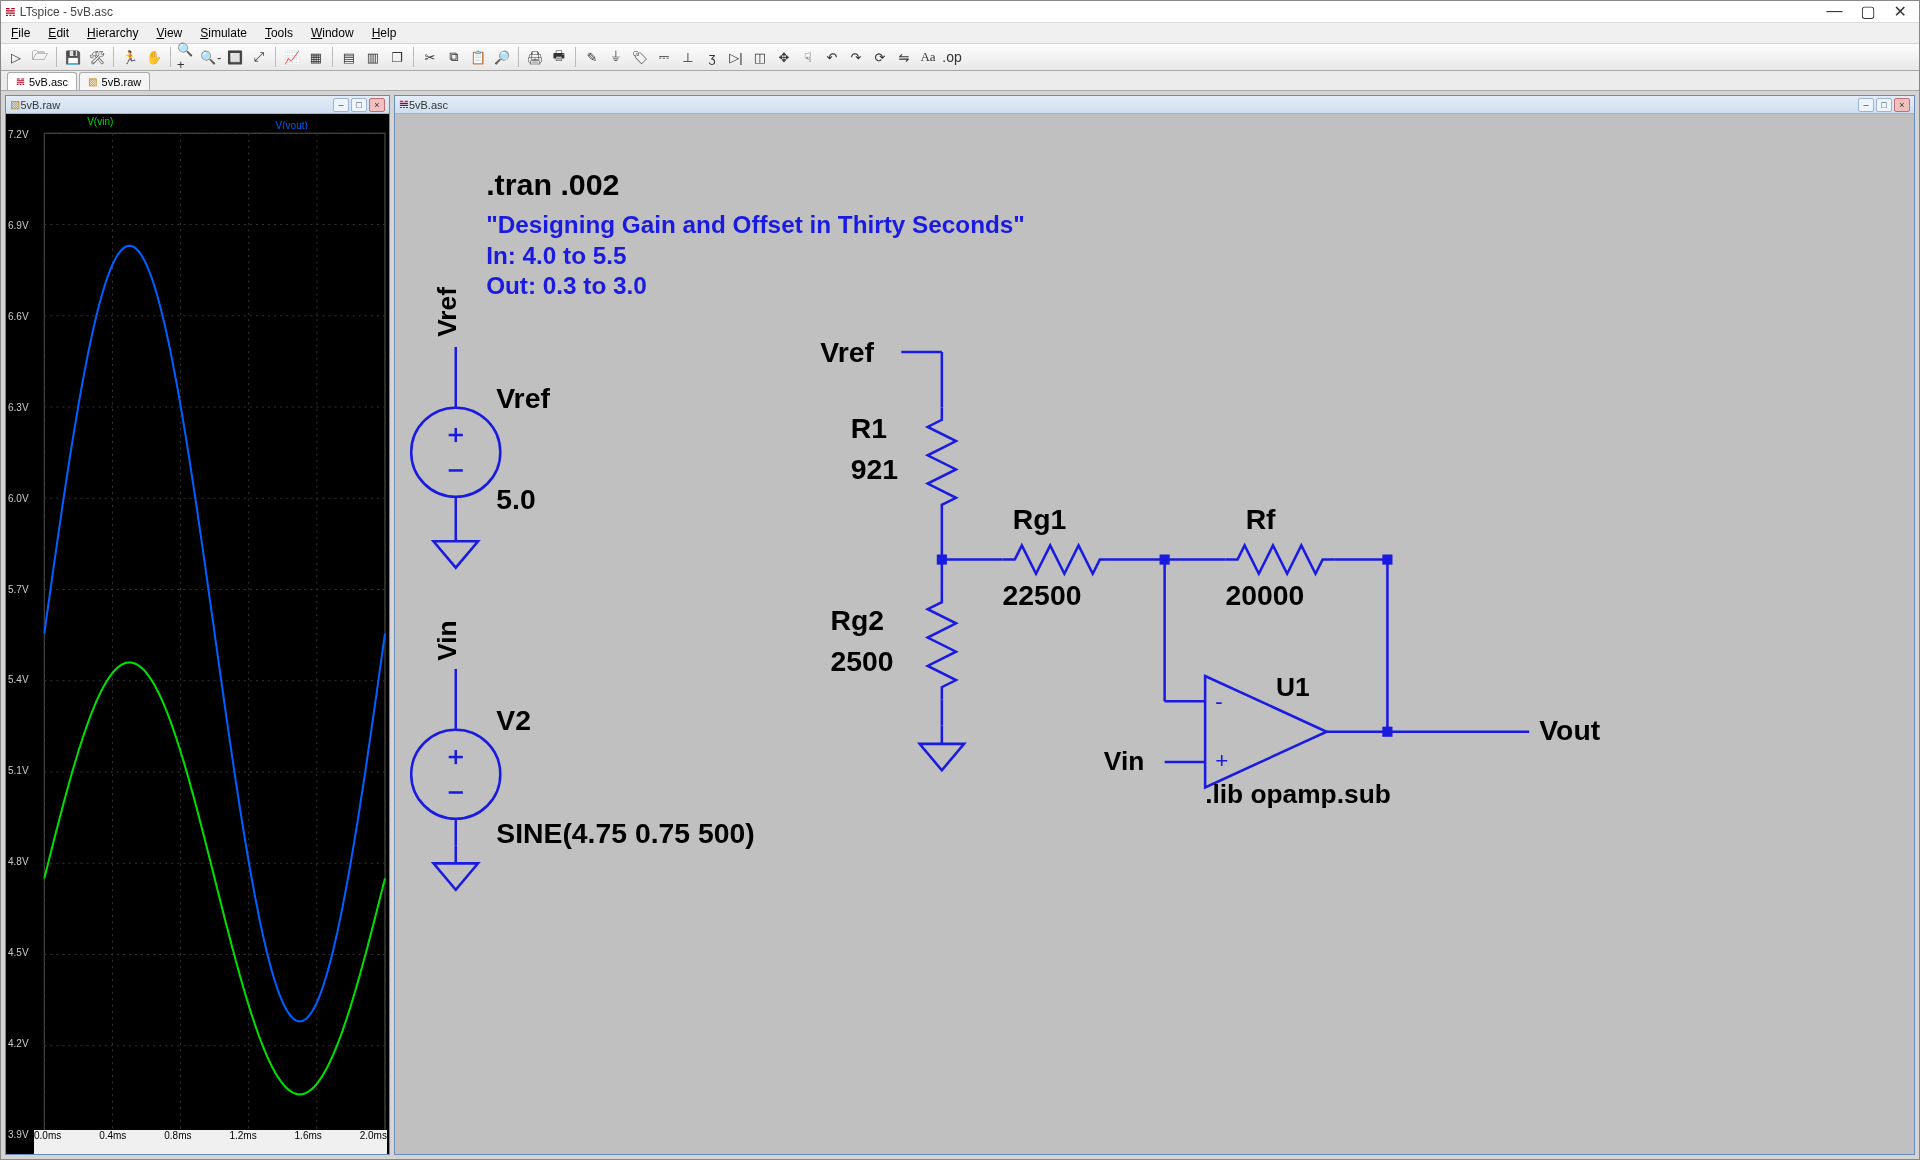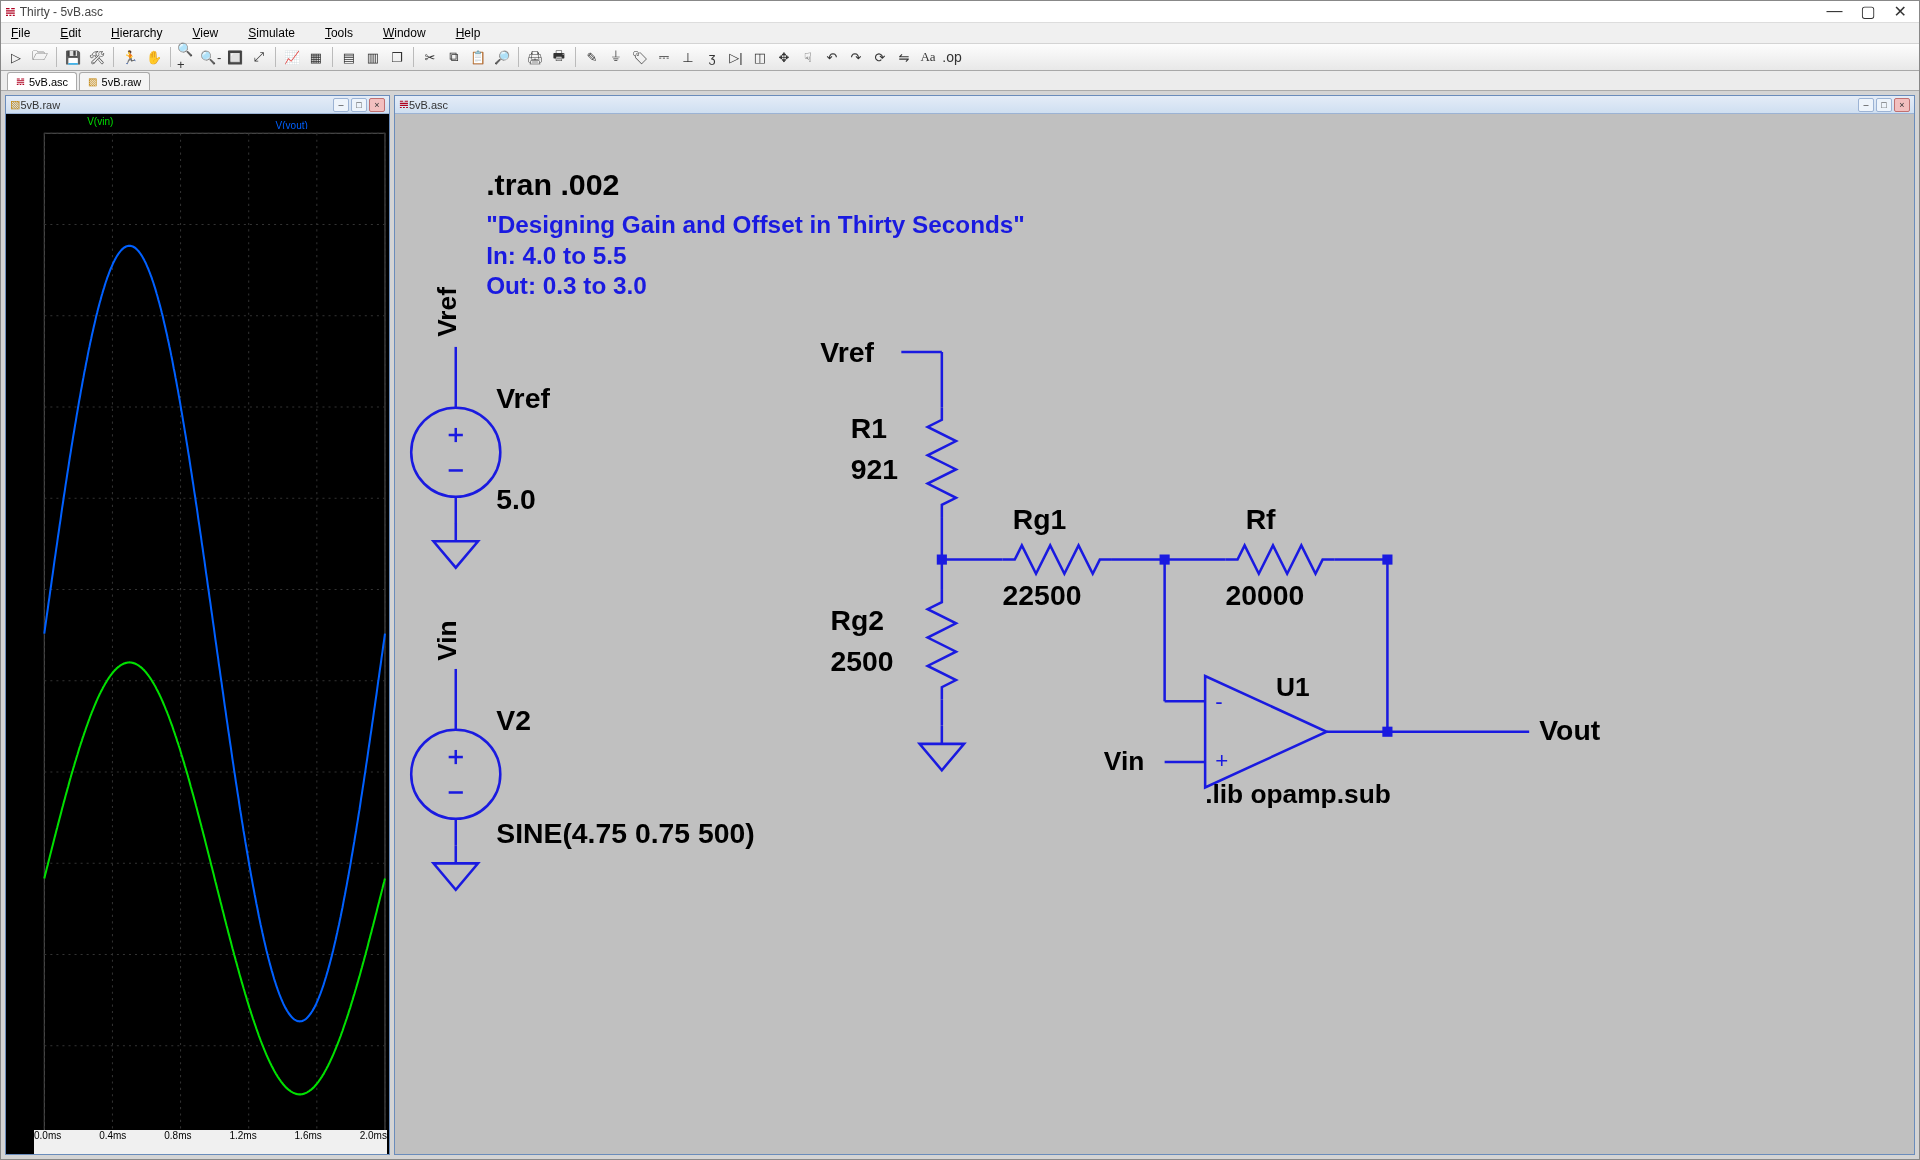--- a/index.html
+++ b/index.html
@@ -45,21 +45,21 @@
   }
   .titlebar .icon-app { color: #b00020; margin-right: 4px;}
   .titlebar .title { flex: 0 0 auto; }
   .titlebar .spacer { flex: 1; }
   .win-controls { display: flex; gap: 18px; padding-right: 8px; font-size: 16px; color:#333;}
   
   .menubar {
     height: 20px;
     display: flex;
     align-items: center;
-    gap: 18px;
+    gap: 6px;
     padding: 0 4px;
     font-size: 12px;
   }
   .menubar span { padding: 2px 6px; cursor: default; }
   .menubar span u { text-decoration: underline; }
   
   .toolbar {
     height: 28px;
     border-top: 1px solid #d4d4d4;
     border-bottom: 1px solid #a8a8a8;
@@ -170,21 +170,21 @@
            display:flex; justify-content:space-between;
            color:#000; font-size:10px; background:var(--win-bg); }
 </style>
 </head>
 <body>
 
 <div class="app-window">
 
   <div class="titlebar">
     <span class="icon-app">𝌣</span>
-    <span class="title">Thirty - 5vB.asc</span>
+    <span class="title">LTspice - 5vB.asc</span>
     <span class="spacer"></span>
     <div class="win-controls">
       <span>—</span>
       <span>▢</span>
       <span>✕</span>
     </div>
   </div>
 
   <div class="menubar">
       <span><u>F</u>ile</span>
@@ -290,20 +290,34 @@
             <line x1="38" y1="944" x2="376" y2="944" stroke="#333" stroke-dasharray="2,4"></line>
             <line x1="38" y1="4" x2="38" y2="944" stroke="#333" stroke-dasharray="2,4"></line>
             <line x1="105.6" y1="4" x2="105.6" y2="944" stroke="#333" stroke-dasharray="2,4"></line>
             <line x1="173.2" y1="4" x2="173.2" y2="944" stroke="#333" stroke-dasharray="2,4"></line>
             <line x1="240.8" y1="4" x2="240.8" y2="944" stroke="#333" stroke-dasharray="2,4"></line>
             <line x1="308.4" y1="4" x2="308.4" y2="944" stroke="#333" stroke-dasharray="2,4"></line>
             <line x1="376" y1="4" x2="376" y2="944" stroke="#333" stroke-dasharray="2,4"></line>
             <path d="M38.0 701.9 L38.8 698.7 L39.7 695.5 L40.5 692.4 L41.4 689.2 L42.2 686.0 L43.1 682.8 L43.9 679.7 L44.8 676.5 L45.6 673.4 L46.5 670.2 L47.3 667.1 L48.1 664.0 L49.0 660.9 L49.8 657.8 L50.7 654.7 L51.5 651.6 L52.4 648.5 L53.2 645.5 L54.1 642.4 L54.9 639.4 L55.7 636.4 L56.6 633.4 L57.4 630.4 L58.3 627.4 L59.1 624.5 L60.0 621.6 L60.8 618.7 L61.7 615.8 L62.5 612.9 L63.3 610.1 L64.2 607.2 L65.0 604.4 L65.9 601.7 L66.7 598.9 L67.6 596.2 L68.4 593.5 L69.3 590.8 L70.1 588.2 L71.0 585.6 L71.8 583.0 L72.6 580.4 L73.5 577.9 L74.3 575.4 L75.2 573.0 L76.0 570.5 L76.9 568.1 L77.7 565.8 L78.6 563.4 L79.4 561.1 L80.3 558.9 L81.1 556.6 L81.9 554.5 L82.8 552.3 L83.6 550.2 L84.5 548.1 L85.3 546.0 L86.2 544.0 L87.0 542.1 L87.9 540.1 L88.7 538.3 L89.5 536.4 L90.4 534.6 L91.2 532.8 L92.1 531.1 L92.9 529.4 L93.8 527.8 L94.6 526.2 L95.5 524.7 L96.3 523.1 L97.2 521.7 L98.0 520.3 L98.8 518.9 L99.7 517.6 L100.5 516.3 L101.4 515.0 L102.2 513.8 L103.1 512.7 L103.9 511.6 L104.8 510.5 L105.6 509.5 L106.4 508.6 L107.3 507.7 L108.1 506.8 L109.0 506.0 L109.8 505.2 L110.7 504.5 L111.5 503.8 L112.4 503.2 L113.2 502.6 L114.0 502.1 L114.9 501.7 L115.7 501.2 L116.6 500.9 L117.4 500.5 L118.3 500.3 L119.1 500.0 L120.0 499.9 L120.8 499.7 L121.7 499.7 L122.5 499.6 L123.3 499.7 L124.2 499.7 L125.0 499.9 L125.9 500.0 L126.7 500.3 L127.6 500.5 L128.4 500.9 L129.3 501.2 L130.1 501.7 L130.9 502.1 L131.8 502.6 L132.6 503.2 L133.5 503.8 L134.3 504.5 L135.2 505.2 L136.0 506.0 L136.9 506.8 L137.7 507.7 L138.6 508.6 L139.4 509.5 L140.2 510.5 L141.1 511.6 L141.9 512.7 L142.8 513.8 L143.6 515.0 L144.5 516.3 L145.3 517.6 L146.2 518.9 L147.0 520.3 L147.9 521.7 L148.7 523.1 L149.5 524.7 L150.4 526.2 L151.2 527.8 L152.1 529.4 L152.9 531.1 L153.8 532.8 L154.6 534.6 L155.5 536.4 L156.3 538.3 L157.1 540.1 L158.0 542.1 L158.8 544.0 L159.7 546.0 L160.5 548.1 L161.4 550.2 L162.2 552.3 L163.1 554.5 L163.9 556.6 L164.8 558.9 L165.6 561.1 L166.4 563.4 L167.3 565.8 L168.1 568.1 L169.0 570.5 L169.8 573.0 L170.7 575.4 L171.5 577.9 L172.4 580.4 L173.2 583.0 L174.0 585.6 L174.9 588.2 L175.7 590.8 L176.6 593.5 L177.4 596.2 L178.3 598.9 L179.1 601.7 L180.0 604.4 L180.8 607.2 L181.7 610.1 L182.5 612.9 L183.3 615.8 L184.2 618.7 L185.0 621.6 L185.9 624.5 L186.7 627.4 L187.6 630.4 L188.4 633.4 L189.3 636.4 L190.1 639.4 L190.9 642.4 L191.8 645.5 L192.6 648.5 L193.5 651.6 L194.3 654.7 L195.2 657.8 L196.0 660.9 L196.9 664.0 L197.7 667.1 L198.5 670.2 L199.4 673.4 L200.2 676.5 L201.1 679.7 L201.9 682.8 L202.8 686.0 L203.6 689.2 L204.5 692.4 L205.3 695.5 L206.2 698.7 L207.0 701.9 L207.8 705.1 L208.7 708.2 L209.5 711.4 L210.4 714.6 L211.2 717.7 L212.1 720.9 L212.9 724.1 L213.8 727.2 L214.6 730.4 L215.5 733.5 L216.3 736.7 L217.1 739.8 L218.0 742.9 L218.8 746.0 L219.7 749.1 L220.5 752.2 L221.4 755.2 L222.2 758.3 L223.1 761.3 L223.9 764.4 L224.7 767.4 L225.6 770.4 L226.4 773.4 L227.3 776.3 L228.1 779.3 L229.0 782.2 L229.8 785.1 L230.7 788.0 L231.5 790.9 L232.3 793.7 L233.2 796.5 L234.0 799.3 L234.9 802.1 L235.7 804.8 L236.6 807.6 L237.4 810.2 L238.3 812.9 L239.1 815.6 L240.0 818.2 L240.8 820.8 L241.6 823.3 L242.5 825.8 L243.3 828.3 L244.2 830.8 L245.0 833.2 L245.9 835.6 L246.7 838.0 L247.6 840.3 L248.4 842.6 L249.3 844.9 L250.1 847.1 L250.9 849.3 L251.8 851.5 L252.6 853.6 L253.5 855.7 L254.3 857.7 L255.2 859.7 L256.0 861.7 L256.9 863.6 L257.7 865.5 L258.5 867.3 L259.4 869.1 L260.2 870.9 L261.1 872.6 L261.9 874.3 L262.8 876.0 L263.6 877.6 L264.5 879.1 L265.3 880.6 L266.1 882.1 L267.0 883.5 L267.8 884.9 L268.7 886.2 L269.5 887.5 L270.4 888.7 L271.2 889.9 L272.1 891.1 L272.9 892.2 L273.8 893.2 L274.6 894.2 L275.4 895.2 L276.3 896.1 L277.1 897.0 L278.0 897.8 L278.8 898.5 L279.7 899.3 L280.5 899.9 L281.4 900.5 L282.2 901.1 L283.0 901.6 L283.9 902.1 L284.7 902.5 L285.6 902.9 L286.4 903.2 L287.3 903.5 L288.1 903.7 L289.0 903.9 L289.8 904.0 L290.7 904.1 L291.5 904.1 L292.3 904.1 L293.2 904.0 L294.0 903.9 L294.9 903.7 L295.7 903.5 L296.6 903.2 L297.4 902.9 L298.3 902.5 L299.1 902.1 L299.9 901.6 L300.8 901.1 L301.6 900.5 L302.5 899.9 L303.3 899.3 L304.2 898.5 L305.0 897.8 L305.9 897.0 L306.7 896.1 L307.6 895.2 L308.4 894.2 L309.2 893.2 L310.1 892.2 L310.9 891.1 L311.8 889.9 L312.6 888.7 L313.5 887.5 L314.3 886.2 L315.2 884.9 L316.0 883.5 L316.8 882.1 L317.7 880.6 L318.5 879.1 L319.4 877.6 L320.2 876.0 L321.1 874.3 L321.9 872.6 L322.8 870.9 L323.6 869.1 L324.5 867.3 L325.3 865.5 L326.1 863.6 L327.0 861.7 L327.8 859.7 L328.7 857.7 L329.5 855.7 L330.4 853.6 L331.2 851.5 L332.1 849.3 L332.9 847.1 L333.8 844.9 L334.6 842.6 L335.4 840.3 L336.3 838.0 L337.1 835.6 L338.0 833.2 L338.8 830.8 L339.7 828.3 L340.5 825.8 L341.4 823.3 L342.2 820.8 L343.0 818.2 L343.9 815.6 L344.7 812.9 L345.6 810.2 L346.4 807.6 L347.3 804.8 L348.1 802.1 L349.0 799.3 L349.8 796.5 L350.7 793.7 L351.5 790.9 L352.3 788.0 L353.2 785.1 L354.0 782.2 L354.9 779.3 L355.7 776.3 L356.6 773.4 L357.4 770.4 L358.3 767.4 L359.1 764.4 L359.9 761.3 L360.8 758.3 L361.6 755.2 L362.5 752.2 L363.3 749.1 L364.2 746.0 L365.0 742.9 L365.9 739.8 L366.7 736.7 L367.6 733.5 L368.4 730.4 L369.2 727.2 L370.1 724.1 L370.9 720.9 L371.8 717.7 L372.6 714.6 L373.5 711.4 L374.3 708.2 L375.2 705.1 L376.0 701.9 " fill="none" stroke="#00e000" stroke-width="2"></path>
             <path d="M38.0 472.6 L38.8 466.9 L39.7 461.2 L40.5 455.5 L41.4 449.8 L42.2 444.1 L43.1 438.4 L43.9 432.7 L44.8 427.1 L45.6 421.4 L46.5 415.8 L47.3 410.1 L48.1 404.5 L49.0 398.9 L49.8 393.4 L50.7 387.8 L51.5 382.3 L52.4 376.7 L53.2 371.3 L54.1 365.8 L54.9 360.3 L55.7 354.9 L56.6 349.6 L57.4 344.2 L58.3 338.9 L59.1 333.6 L60.0 328.3 L60.8 323.1 L61.7 317.9 L62.5 312.8 L63.3 307.7 L64.2 302.6 L65.0 297.6 L65.9 292.6 L66.7 287.7 L67.6 282.8 L68.4 278.0 L69.3 273.2 L70.1 268.4 L71.0 263.7 L71.8 259.1 L72.6 254.5 L73.5 250.0 L74.3 245.5 L75.2 241.1 L76.0 236.7 L76.9 232.4 L77.7 228.1 L78.6 224.0 L79.4 219.8 L80.3 215.8 L81.1 211.8 L81.9 207.8 L82.8 204.0 L83.6 200.1 L84.5 196.4 L85.3 192.7 L86.2 189.1 L87.0 185.6 L87.9 182.1 L88.7 178.8 L89.5 175.4 L90.4 172.2 L91.2 169.0 L92.1 165.9 L92.9 162.9 L93.8 160.0 L94.6 157.1 L95.5 154.3 L96.3 151.6 L97.2 149.0 L98.0 146.4 L98.8 144.0 L99.7 141.6 L100.5 139.3 L101.4 137.0 L102.2 134.9 L103.1 132.8 L103.9 130.9 L104.8 129.0 L105.6 127.2 L106.4 125.4 L107.3 123.8 L108.1 122.3 L109.0 120.8 L109.8 119.4 L110.7 118.1 L111.5 116.9 L112.4 115.8 L113.2 114.8 L114.0 113.9 L114.9 113.0 L115.7 112.3 L116.6 111.6 L117.4 111.0 L118.3 110.5 L119.1 110.1 L120.0 109.8 L120.8 109.6 L121.7 109.4 L122.5 109.4 L123.3 109.4 L124.2 109.6 L125.0 109.8 L125.9 110.1 L126.7 110.5 L127.6 111.0 L128.4 111.6 L129.3 112.3 L130.1 113.0 L130.9 113.9 L131.8 114.8 L132.6 115.8 L133.5 116.9 L134.3 118.1 L135.2 119.4 L136.0 120.8 L136.9 122.3 L137.7 123.8 L138.6 125.4 L139.4 127.2 L140.2 129.0 L141.1 130.9 L141.9 132.8 L142.8 134.9 L143.6 137.0 L144.5 139.3 L145.3 141.6 L146.2 144.0 L147.0 146.4 L147.9 149.0 L148.7 151.6 L149.5 154.3 L150.4 157.1 L151.2 160.0 L152.1 162.9 L152.9 165.9 L153.8 169.0 L154.6 172.2 L155.5 175.4 L156.3 178.8 L157.1 182.1 L158.0 185.6 L158.8 189.1 L159.7 192.7 L160.5 196.4 L161.4 200.1 L162.2 204.0 L163.1 207.8 L163.9 211.8 L164.8 215.8 L165.6 219.8 L166.4 224.0 L167.3 228.1 L168.1 232.4 L169.0 236.7 L169.8 241.1 L170.7 245.5 L171.5 250.0 L172.4 254.5 L173.2 259.1 L174.0 263.7 L174.9 268.4 L175.7 273.2 L176.6 278.0 L177.4 282.8 L178.3 287.7 L179.1 292.6 L180.0 297.6 L180.8 302.6 L181.7 307.7 L182.5 312.8 L183.3 317.9 L184.2 323.1 L185.0 328.3 L185.9 333.6 L186.7 338.9 L187.6 344.2 L188.4 349.6 L189.3 354.9 L190.1 360.3 L190.9 365.8 L191.8 371.3 L192.6 376.7 L193.5 382.3 L194.3 387.8 L195.2 393.4 L196.0 398.9 L196.9 404.5 L197.7 410.1 L198.5 415.8 L199.4 421.4 L200.2 427.1 L201.1 432.7 L201.9 438.4 L202.8 444.1 L203.6 449.8 L204.5 455.5 L205.3 461.2 L206.2 466.9 L207.0 472.6 L207.8 478.3 L208.7 484.0 L209.5 489.7 L210.4 495.4 L211.2 501.1 L212.1 506.8 L212.9 512.4 L213.8 518.1 L214.6 523.7 L215.5 529.4 L216.3 535.0 L217.1 540.6 L218.0 546.2 L218.8 551.8 L219.7 557.4 L220.5 562.9 L221.4 568.4 L222.2 573.9 L223.1 579.4 L223.9 584.8 L224.7 590.2 L225.6 595.6 L226.4 601.0 L227.3 606.3 L228.1 611.6 L229.0 616.8 L229.8 622.0 L230.7 627.2 L231.5 632.4 L232.3 637.5 L233.2 642.5 L234.0 647.5 L234.9 652.5 L235.7 657.5 L236.6 662.3 L237.4 667.2 L238.3 672.0 L239.1 676.7 L240.0 681.4 L240.8 686.0 L241.6 690.6 L242.5 695.2 L243.3 699.7 L244.2 704.1 L245.0 708.4 L245.9 712.8 L246.7 717.0 L247.6 721.2 L248.4 725.3 L249.3 729.4 L250.1 733.4 L250.9 737.3 L251.8 741.2 L252.6 745.0 L253.5 748.7 L254.3 752.4 L255.2 756.0 L256.0 759.5 L256.9 763.0 L257.7 766.4 L258.5 769.7 L259.4 773.0 L260.2 776.1 L261.1 779.2 L261.9 782.2 L262.8 785.2 L263.6 788.0 L264.5 790.8 L265.3 793.5 L266.1 796.2 L267.0 798.7 L267.8 801.2 L268.7 803.6 L269.5 805.9 L270.4 808.1 L271.2 810.3 L272.1 812.3 L272.9 814.3 L273.8 816.2 L274.6 818.0 L275.4 819.7 L276.3 821.3 L277.1 822.9 L278.0 824.3 L278.8 825.7 L279.7 827.0 L280.5 828.2 L281.4 829.3 L282.2 830.3 L283.0 831.3 L283.9 832.1 L284.7 832.9 L285.6 833.6 L286.4 834.1 L287.3 834.6 L288.1 835.0 L289.0 835.4 L289.8 835.6 L290.7 835.7 L291.5 835.8 L292.3 835.7 L293.2 835.6 L294.0 835.4 L294.9 835.0 L295.7 834.6 L296.6 834.1 L297.4 833.6 L298.3 832.9 L299.1 832.1 L299.9 831.3 L300.8 830.3 L301.6 829.3 L302.5 828.2 L303.3 827.0 L304.2 825.7 L305.0 824.3 L305.9 822.9 L306.7 821.3 L307.6 819.7 L308.4 818.0 L309.2 816.2 L310.1 814.3 L310.9 812.3 L311.8 810.3 L312.6 808.1 L313.5 805.9 L314.3 803.6 L315.2 801.2 L316.0 798.7 L316.8 796.2 L317.7 793.5 L318.5 790.8 L319.4 788.0 L320.2 785.2 L321.1 782.2 L321.9 779.2 L322.8 776.1 L323.6 773.0 L324.5 769.7 L325.3 766.4 L326.1 763.0 L327.0 759.5 L327.8 756.0 L328.7 752.4 L329.5 748.7 L330.4 745.0 L331.2 741.2 L332.1 737.3 L332.9 733.4 L333.8 729.4 L334.6 725.3 L335.4 721.2 L336.3 717.0 L337.1 712.8 L338.0 708.4 L338.8 704.1 L339.7 699.7 L340.5 695.2 L341.4 690.6 L342.2 686.0 L343.0 681.4 L343.9 676.7 L344.7 672.0 L345.6 667.2 L346.4 662.3 L347.3 657.5 L348.1 652.5 L349.0 647.5 L349.8 642.5 L350.7 637.5 L351.5 632.4 L352.3 627.2 L353.2 622.0 L354.0 616.8 L354.9 611.6 L355.7 606.3 L356.6 601.0 L357.4 595.6 L358.3 590.2 L359.1 584.8 L359.9 579.4 L360.8 573.9 L361.6 568.4 L362.5 562.9 L363.3 557.4 L364.2 551.8 L365.0 546.2 L365.9 540.6 L366.7 535.0 L367.6 529.4 L368.4 523.7 L369.2 518.1 L370.1 512.4 L370.9 506.8 L371.8 501.1 L372.6 495.4 L373.5 489.7 L374.3 484.0 L375.2 478.3 L376.0 472.6 " fill="none" stroke="#0060ff" stroke-width="2"></path>
           </svg>
+        <div class="ylabs" id="ylabs">
+            <span>7.2V</span>
+            <span>6.9V</span>
+            <span>6.6V</span>
+            <span>6.3V</span>
+            <span>6.0V</span>
+            <span>5.7V</span>
+            <span>5.4V</span>
+            <span>5.1V</span>
+            <span>4.8V</span>
+            <span>4.5V</span>
+            <span>4.2V</span>
+            <span>3.9V</span>
+          </div>
         <div class="xlabs" id="xlabs">
             <span>0.0ms</span>
             <span>0.4ms</span>
             <span>0.8ms</span>
             <span>1.2ms</span>
             <span>1.6ms</span>
             <span>2.0ms</span>
           </div>
       </div>
     </div>

